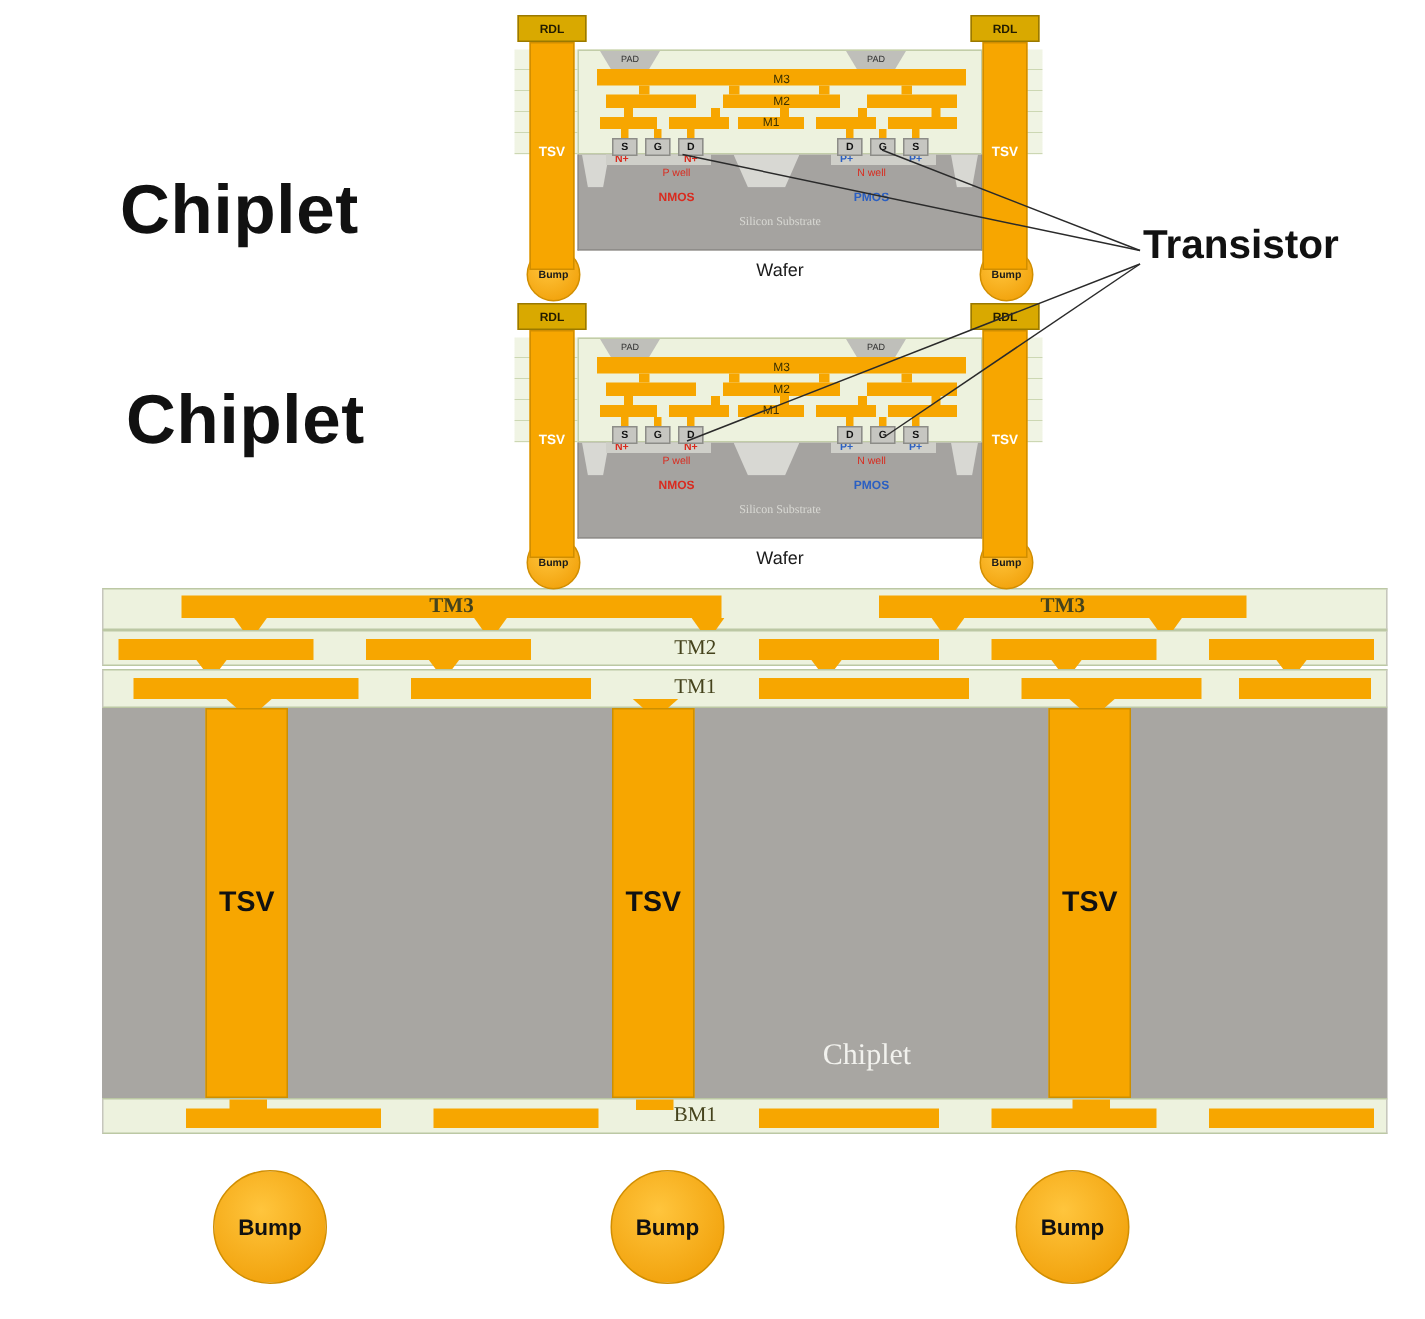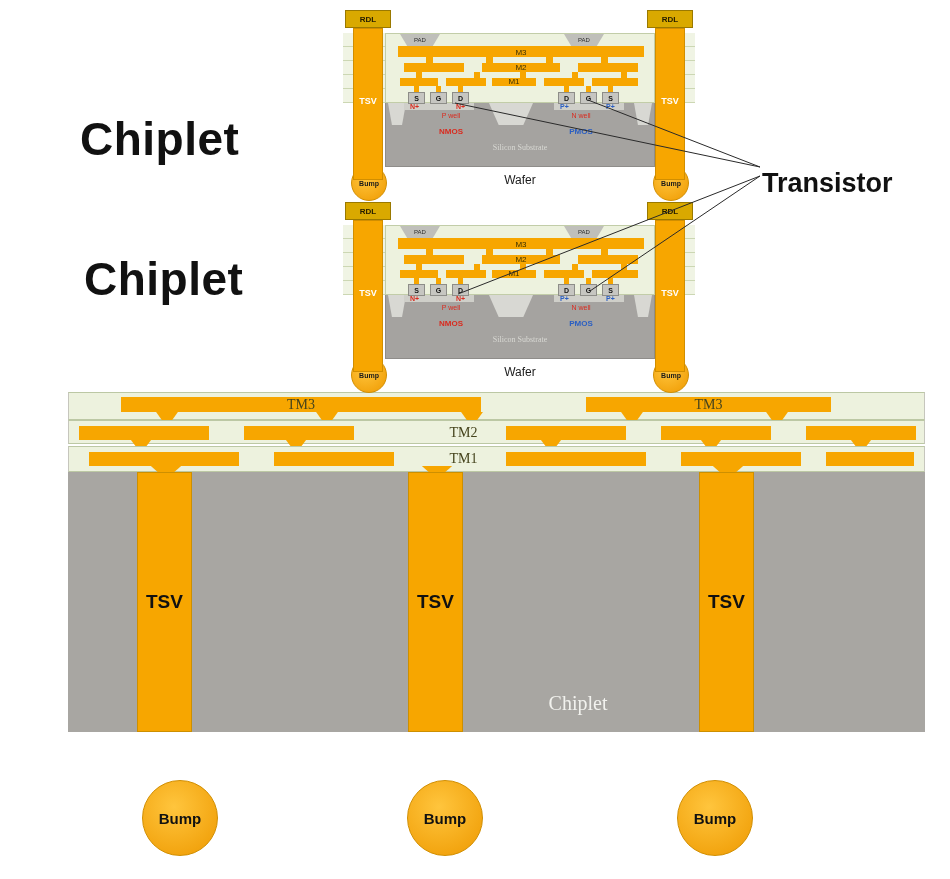--- a/index.html
+++ b/index.html
@@ -56,21 +56,21 @@
   .welltext { position:absolute; top:9px; width:60px; text-align:center; font-size:7px; }
   .devtext  { position:absolute; top:24px; width:60px; text-align:center; font-size:8px; font-weight:bold; }
   .substrate-label { position:absolute; top:40px; left:0; width:100%; text-align:center; font-size:8px;
                      color:#d8d8d3; font-family:"Liberation Serif", serif; }
 
   
   .interposer { position:absolute; left:68px; top:392px; width:857px; height:390px; }
   .layer { position:absolute; left:0; width:857px; background:var(--green-bg,#EDF2DE);
            border-top:1px solid var(--green-line,#BCC8A4); border-bottom:1px solid var(--green-line,#BCC8A4);
            border-left:1px solid #c6c6bd; border-right:1px solid #c6c6bd; }
-  .lbar { position:absolute; height:15px; background:var(--orange,#F7A600); }
+  .lbar { position:absolute; height:15px; background:var(--orange,#F7A600);font-weight:bold; }
   .lbar-label { position:absolute; left:0; top:0; width:100%; text-align:center;
                 font-family:"Liberation Serif", serif; font-size:14px; line-height:15px; color:#45431c; }
   .ltrap { position:absolute; background:var(--orange,#F7A600); clip-path:polygon(8% 0,92% 0,70% 100%,30% 100%); }
   .ltrap.up { clip-path:polygon(30% 0,70% 0,100% 100%,0 100%); }
   .lrect { position:absolute; background:var(--orange,#F7A600); }
   .llabel { position:absolute; width:85px; text-align:center; font-family:"Liberation Serif", serif;
             font-size:14px; color:#45431c; }
   .si { position:absolute; left:0; top:80px; width:857px; height:260px; background:var(--silicon-gray,#A8A6A2); }
   .si-label { position:absolute; left:440px; top:220px; width:140px; text-align:center;
               font-family:"Liberation Serif", serif; font-size:20px; color:#f2f2ee; }
@@ -84,21 +84,21 @@
 
   .pointer-lines { position:absolute; left:0; top:0; z-index:10; pointer-events:none; }
 </style>
 </head>
 <body>
 
 <div id="stage">
 
   <div class="big-caption" style="left:80px;top:112px">Chiplet</div>
   <div class="big-caption" style="left:84px;top:252px">Chiplet</div>
-  <div class="transistor-caption" style="left:762px;top:168px">Transistor</div>
+  <div class="transistor-caption" style="left:762px;top:148px">Transistor</div>
 
   <div class="interposer">
 
     <div class="layer" style="top:0;height:28px">
       <div class="lbar" style="left:52px;top:4px;width:360px">
         <div class="lbar-label">TM3</div>
       </div>
       <div class="lbar" style="left:517px;top:4px;width:245px">
         <div class="lbar-label">TM3</div>
       </div>
@@ -142,20 +142,31 @@
     <div class="itsv" style="left:69px">
         <span>TSV</span>
       </div>
     <div class="itsv" style="left:340px">
         <span>TSV</span>
       </div>
     <div class="itsv" style="left:631px">
         <span>TSV</span>
       </div>
 
+    <div class="layer" style="top:340px;height:24px">
+      <div class="lrect" style="left:84px;top:0;width:25px;height:7px"></div>
+      <div class="lrect" style="left:355px;top:0;width:25px;height:7px"></div>
+      <div class="lrect" style="left:646px;top:0;width:25px;height:7px"></div>
+      <div class="lbar" style="left:55px;top:6px;width:130px;height:13px"></div>
+      <div class="lbar" style="left:220px;top:6px;width:110px;height:13px"></div>
+      <div class="lbar" style="left:437px;top:6px;width:120px;height:13px"></div>
+      <div class="lbar" style="left:592px;top:6px;width:110px;height:13px"></div>
+      <div class="lbar" style="left:737px;top:6px;width:110px;height:13px"></div>
+      <div class="llabel" style="left:352px;top:3px">BM1</div>
+    </div>
 
   </div>
 
   <div class="ibump" style="left:142px">
       <span>Bump</span>
     </div>
   <div class="ibump" style="left:407px">
       <span>Bump</span>
     </div>
   <div class="ibump" style="left:677px">

